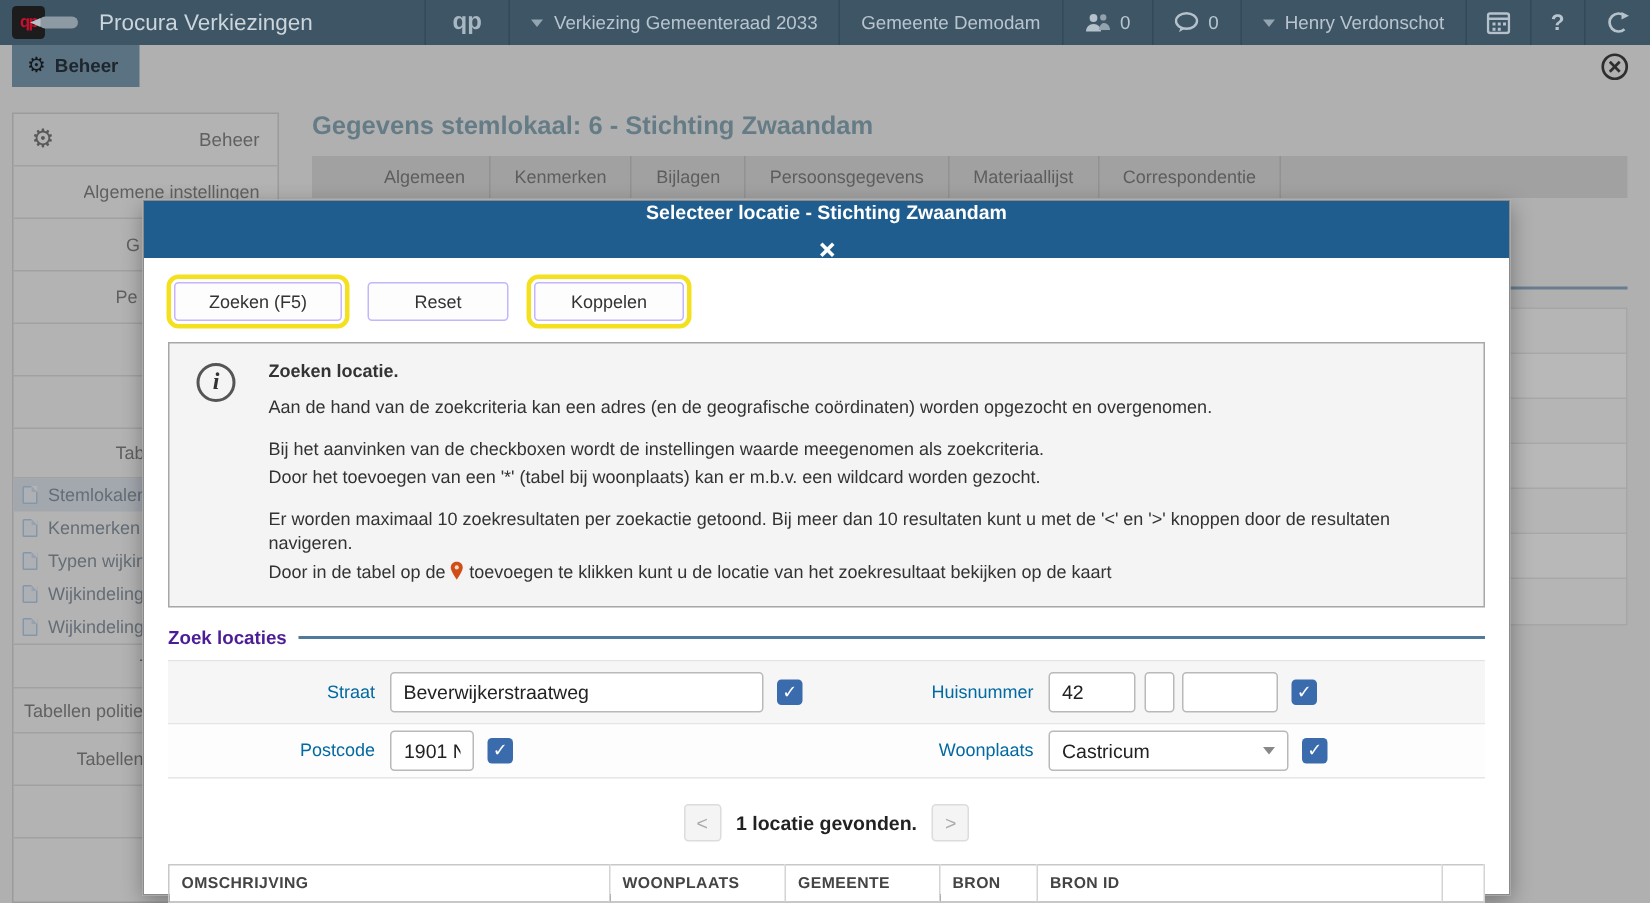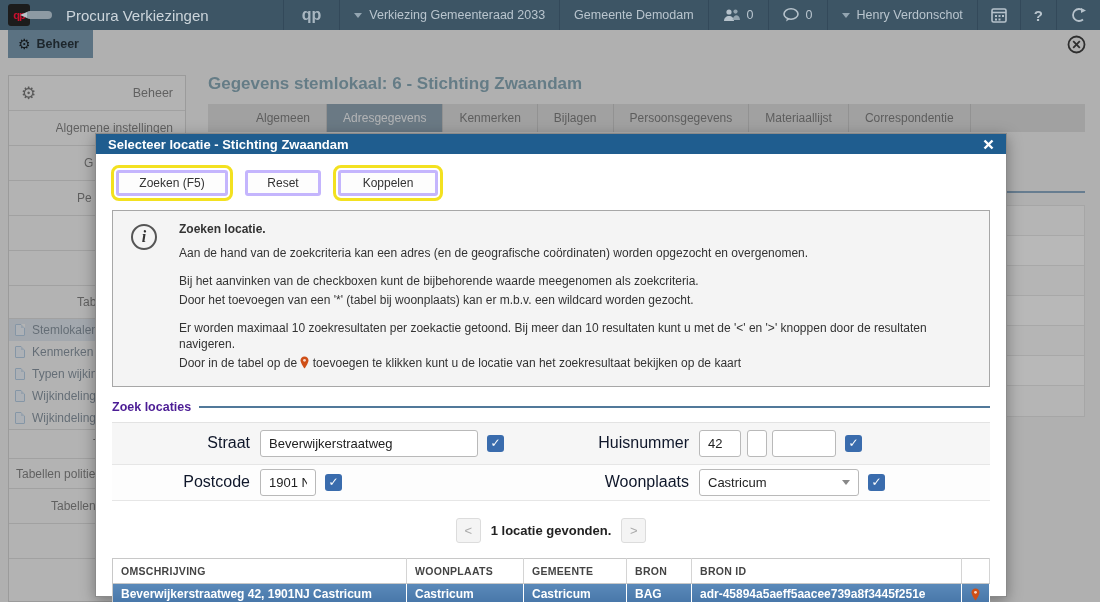--- a/index.html
+++ b/index.html
@@ -53,50 +53,50 @@
   .bg-rows { position:absolute; top:147px; left:0; width:877px; border:1px solid #d6d6d6; }
   .bg-row { height:30px; border-bottom:1px solid #dadada; background:#f6f6f6; }
   .bg-row:nth-child(even){ background:#fcfcfc; }
   .bg-row:last-child { border-bottom:none; }
 
   
   .dim-overlay { position:absolute; inset:0; background:rgba(128,128,128,0.55); z-index:50; }
 
   
   .modal { position:absolute; left:95px; top:75px; width:912px; height:464px; background:#fff; border:1px solid #8a8a8a; box-shadow:0 4px 14px rgba(0,0,0,.35); z-index:100; font-size:12px; color:#333; }
-  .modal-title { height:20px; background:#1f5d8f; color:#fff; font-weight:bold; font-size:13px; display:flex; align-items:center; padding:0 12px; }
+  .modal-title { height:38px; background:#1f5d8f; color:#fff; font-weight:bold; font-size:13px; display:flex; align-items:center; padding:0 12px;flex-direction:column; }
   .modal-title span:first-child { flex:1; }
   .modal-x { cursor:pointer; display:flex; align-items:center; }
   .modal-body { padding:10px 16px 0 16px; }
 
-  .btn { background:#fdfdfd; border:3px solid #c4b5fd; border-radius:3px; height:26px; font-size:12px; color:#333; font-family:"Liberation Sans", sans-serif; cursor:pointer; }
+  .btn { background:#fdfdfd; border:1px solid #c4b5fd; border-radius:3px; height:26px; font-size:12px; color:#333; font-family:"Liberation Sans", sans-serif; cursor:pointer; }
   .btn-row { display:flex; gap:17px; margin:6px 0 14px 4px; }
-  .b-zoeken { width:112px; } .b-reset { width:76px; } .b-koppelen { width:100px; }
+  .b-zoeken { width:112px; } .b-reset { width:94px; } .b-koppelen { width:100px; }
   .hl { outline:3px solid #f3e120; outline-offset:2px; }
 
   .info-box { background:#f4f4f4; border:1px solid #a7a7a7; display:flex; padding:11px 12px; min-height:112px; }
   .info-ic { width:26px; height:26px; border:2px solid #555; border-radius:50%; font-family:"Liberation Serif", serif; font-style:italic; font-weight:bold; font-size:16px; color:#333; display:flex; align-items:center; justify-content:center; flex:none; margin:2px 22px 0 6px; }
   .info-text p { margin:0 0 4px 0; line-height:1.26; }
   .info-text p.gap { margin-top:13px; }
   .info-text .b { font-weight:bold; margin-bottom:9px; }
   .pin { display:inline-block; vertical-align:-2px; }
 
   .legend-row { display:flex; align-items:center; margin:13px 0 8px 0; }
   .legend { color:#4c1d95; font-weight:bold; font-size:12.5px; white-space:nowrap; margin-right:8px; }
   .legend-line { flex:1; height:2px; background:#51799a; }
 
   .form { border-top:1px solid #e3e3e3; }
   .frow { display:flex; border-bottom:1px solid #e6e6e6; }
   .frow.r1 { background:#f6f6f6; height:42px; }
   .frow.r2 { background:#fdfdfd; height:36px; }
   .fcell { display:flex; align-items:center; width:50%; }
-  .flabel { width:148px; text-align:right; padding-right:10px; font-size:16px; color:#0f172a; flex:none; }
+  .flabel { width:148px; text-align:right; padding-right:10px; font-size:12px; color:#0369a1; flex:none; }
   .inp { height:27px; border:1px solid #b9b9b9; border-radius:3px; padding:0 8px; font-size:13px; color:#222; font-family:"Liberation Sans", sans-serif; background:#fff; }
-  .i-straat { width:218px; } .i-postcode { width:56px; }
-  .i-huis { width:42px; } .i-tiny { width:20px; padding:0 2px; } .i-huis2 { width:64px; }
+  .i-straat { width:249px; } .i-postcode { width:56px; }
+  .i-huis { width:58px; } .i-tiny { width:20px; padding:0 2px; } .i-huis2 { width:64px; }
   .selectbox { width:160px; height:27px; border:1px solid #b9b9b9; border-radius:3px; background:#fff; display:flex; align-items:center; padding:0 8px; font-size:13px; color:#222; cursor:pointer; }
   .selectbox .sval { flex:1; }
   .sel-caret { width:0;height:0;border-left:4px solid transparent;border-right:4px solid transparent;border-top:5px solid #888; }
   .cb { width:17px; height:17px; background:#3a6cad; border-radius:3px; display:inline-flex; align-items:center; justify-content:center; margin-left:9px; cursor:pointer; flex:none; }
   .cb .tick { color:#fff; font-size:12px; font-weight:bold; font-family:"DejaVu Sans", sans-serif; line-height:1; }
   .gap6 { width:6px; } .gap5 { width:5px; }
 
   .pager { display:flex; align-items:center; justify-content:center; margin:17px 0 15px 0; gap:10px; }
   .pg-btn { width:25px; height:25px; background:#f4f4f4; border:1px solid #dcdcdc; border-radius:3px; color:#aaa; font-size:13px; cursor:default; font-family:"Liberation Sans", sans-serif; }
   .pg-status { font-weight:bold; font-size:13px; color:#222; }
@@ -236,21 +236,20 @@
           <span class="sfrag">Tabellen s</span>
         </div>
       <div class="srow"></div>
       <div class="srow" style="border-bottom:none"></div>
     </aside>
 
     <main class="content">
       <div class="page-title">Gegevens stemlokaal: 6 - Stichting Zwaandam</div>
       <div class="content-tabs">
         <div class="ctab">Algemeen</div>
-        <div class="ctab active">Adresgegevens</div>
         <div class="ctab">Kenmerken</div>
         <div class="ctab">Bijlagen</div>
         <div class="ctab">Persoonsgegevens</div>
         <div class="ctab">Materiaallijst</div>
         <div class="ctab">Correspondentie</div>
       </div>
       <div class="bg-line"></div>
       <div class="bg-rows">
         <div class="bg-row"></div>
         <div class="bg-row"></div>
@@ -280,21 +279,21 @@
           <button class="btn b-zoeken hl">Zoeken (F5)</button>
           <button class="btn b-reset">Reset</button>
           <button class="btn b-koppelen hl">Koppelen</button>
         </div>
 
         <div class="info-box">
           <div class="info-ic">i</div>
           <div class="info-text">
             <p class="b">Zoeken locatie.</p>
             <p>Aan de hand van de zoekcriteria kan een adres (en de geografische coördinaten) worden opgezocht en overgenomen.</p>
-            <p class="gap">Bij het aanvinken van de checkboxen kunt de bijbehorende waarde meegenomen als zoekcriteria.</p>
+            <p class="gap">Bij het aanvinken van de checkboxen wordt de instellingen waarde meegenomen als zoekcriteria.</p>
             <p>Door het toevoegen van een '*' (tabel bij woonplaats) kan er m.b.v. een wildcard worden gezocht.</p>
             <p class="gap">Er worden maximaal 10 zoekresultaten per zoekactie getoond. Bij meer dan 10 resultaten kunt u met de '&lt;' en '&gt;' knoppen door de resultaten navigeren.</p>
             <p>
               <span>Door in de tabel op de</span>
               <svg class="pin" width="9" height="13" viewBox="0 0 9 13">
                 <path d="M4.5 0.5 C7 0.5 8.5 2.3 8.5 4.4 C8.5 7 4.5 12.5 4.5 12.5 C4.5 12.5 0.5 7 0.5 4.4 C0.5 2.3 2 0.5 4.5 0.5 Z" fill="#cf4f17"></path>
                 <circle cx="4.5" cy="4.3" r="1.4" fill="#f7d9cb"></circle>
               </svg>
               <span>toevoegen te klikken kunt u de locatie van het zoekresultaat bekijken op de kaart</span>
             </p>

